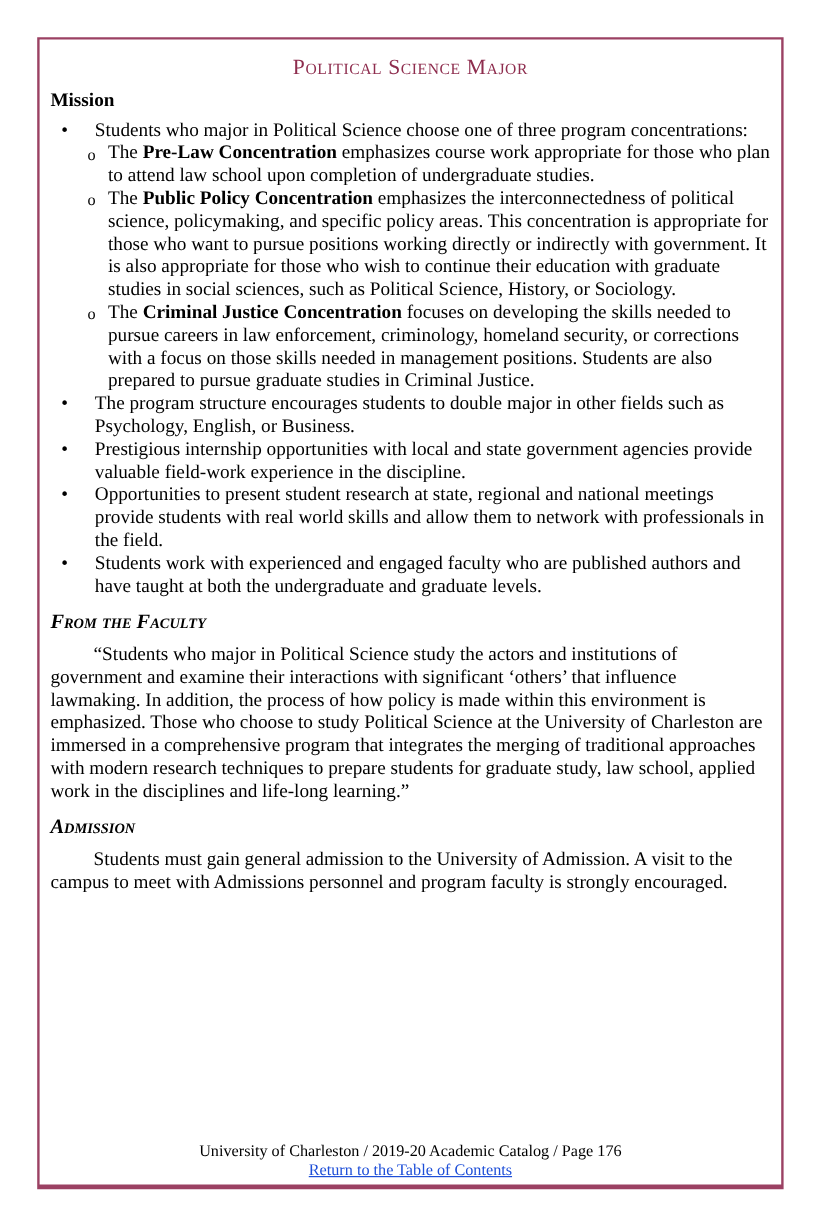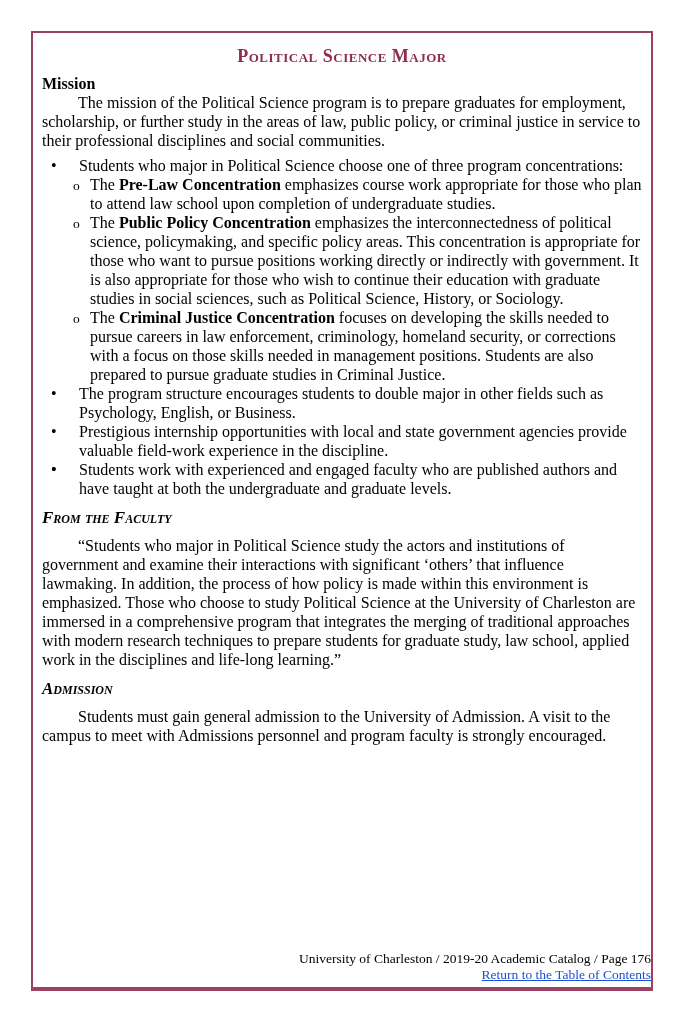--- a/index.html
+++ b/index.html
@@ -24,21 +24,21 @@
     border: 2px solid #9b4163;
     border-bottom-width: 4px;
     padding: 0 9px;
     background: #ffffff;
   }
   .title {
     margin: 13px 0 0 0;
     text-align: center;
     font-size: 18px;
     line-height: 20px;
-    font-weight: bold;
+    font-weight: normal;
     font-variant: small-caps;
     letter-spacing: 0.5px;
     color: #8e2d4e;
   }
   .subtitle {
     margin: 16px 0 0 0;
     text-align: center;
     font-size: 17.5px;
     line-height: 21px;
     font-weight: bold;
@@ -88,40 +88,39 @@
     position: absolute;
     left: 31px;
     top: 0.5px;
     font-size: 13.5px;
   }
   .footer {
     position: absolute;
     left: 0;
     right: 0;
     bottom: 4px;
-    text-align: right;
+    text-align: center;
     font-size: 13.5px;
     line-height: 16px;
   }
   .toc-link {
     color: #1d4ed8;
     text-decoration: underline;
     cursor: pointer;
   }
 </style>
 </head>
 <body>
 
 <div class="frame">
 
   <h1 class="title">Political Science Major</h1>
 
 
   <h3 class="h-plain">Mission</h3>
-  <p class="body-p indent">The mission of the Political Science program is to prepare graduates for employment, scholarship, or further study in the areas of law, public policy, or criminal justice in service to their professional disciplines and social communities.</p>
 
   <div class="list">
 
     <div class="b1">
       <span class="m1">•</span>
       <span>Students who major in Political Science choose one of three program concentrations:</span>
     </div>
 
     <div class="b2">
       <span class="m2">o</span>
@@ -143,20 +142,21 @@
       <span>The program structure encourages students to double major in other fields such as Psychology, English, or Business.</span>
     </div>
 
     <div class="b1">
       <span class="m1">•</span>
       <span>Prestigious internship opportunities with local and state government agencies provide valuable field-work experience in the discipline.</span>
     </div>
 
     <div class="b1">
       <span class="m1">•</span>
+      <span>Opportunities to present student research at state, regional and national meetings provide students with real world skills and allow them to network with professionals in the field.</span>
     </div>
 
     <div class="b1">
       <span class="m1">•</span>
       <span>Students work with experienced and engaged faculty who are published authors and have taught at both the undergraduate and graduate levels.</span>
     </div>
 
   </div>
 
   <h3 class="h-caps">From the Faculty</h3>

